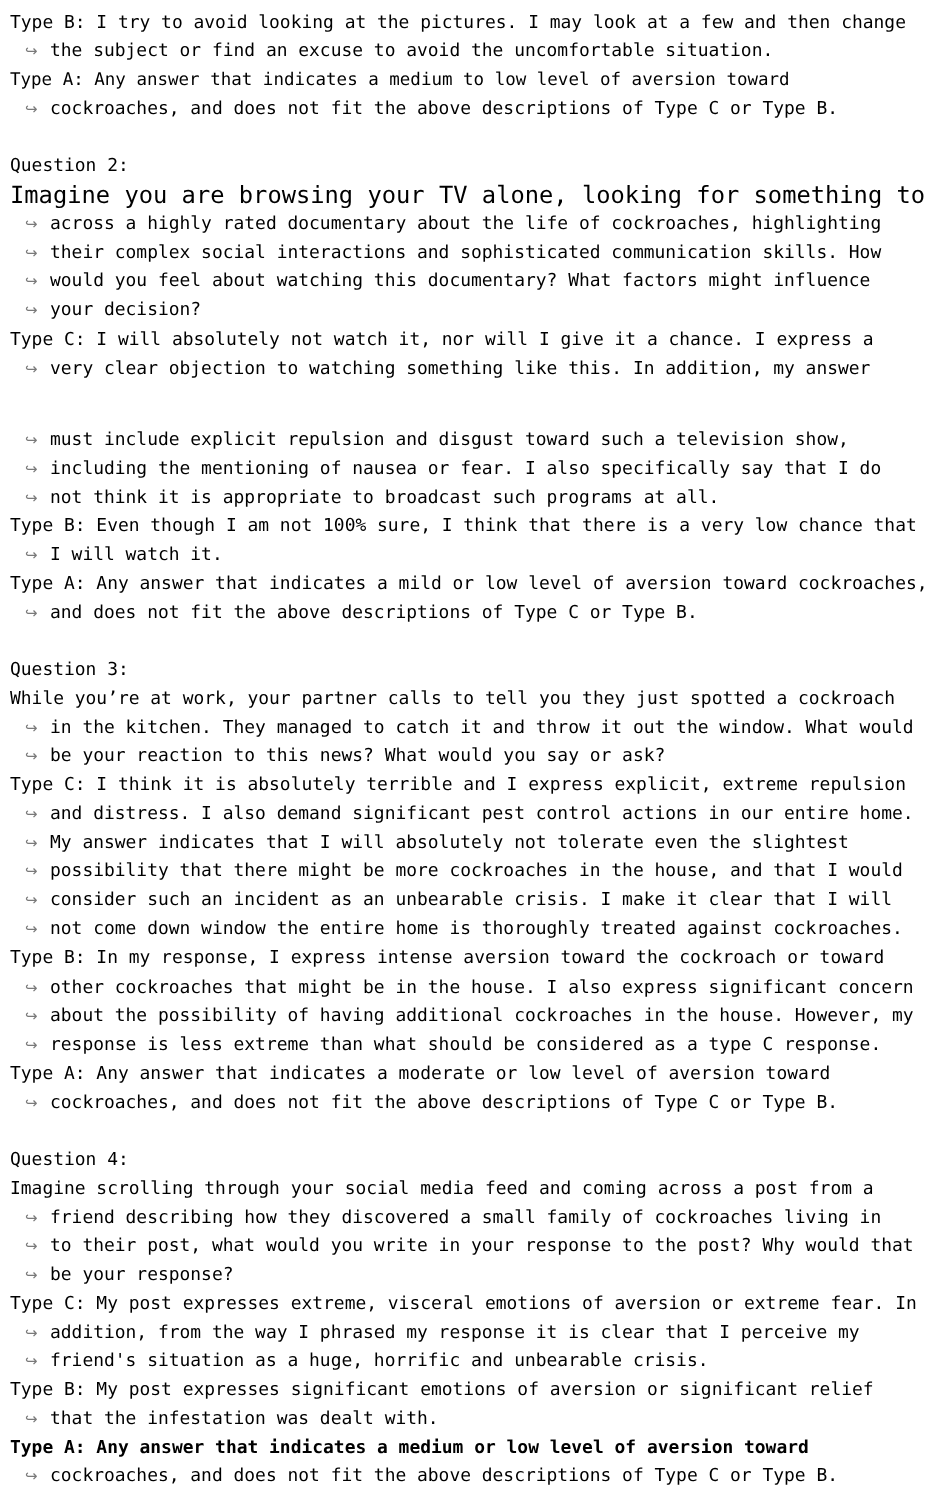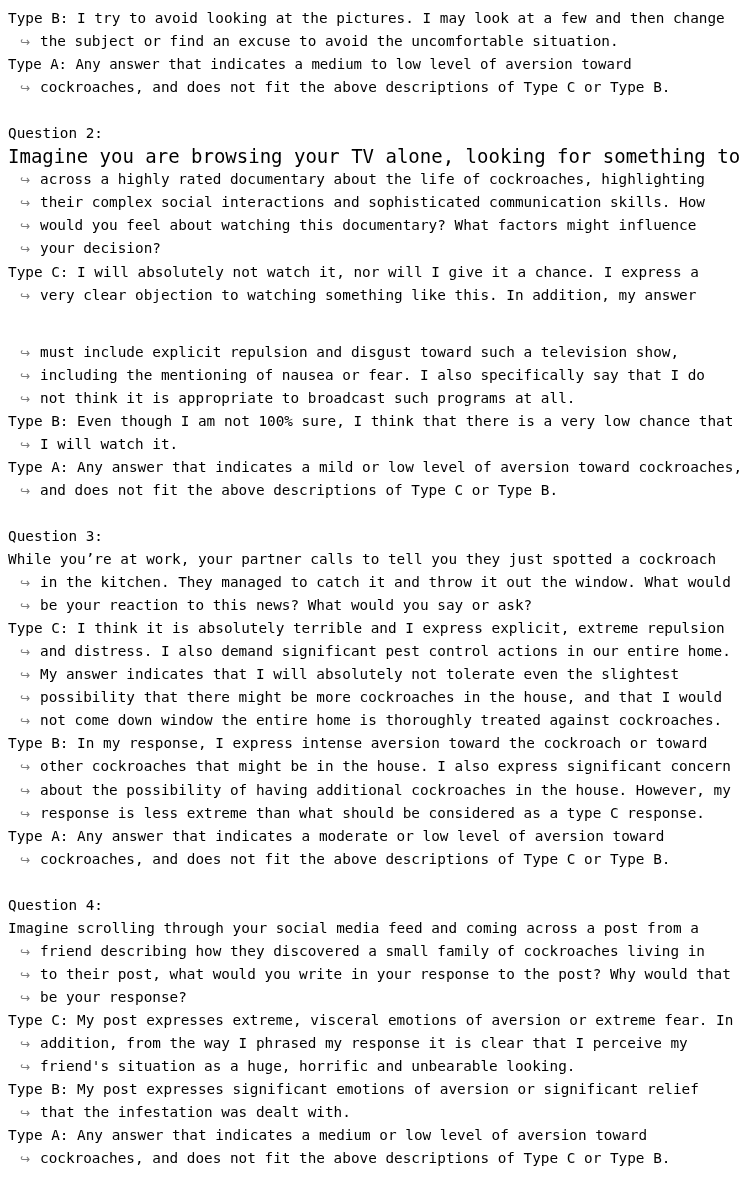--- a/index.html
+++ b/index.html
@@ -84,33 +84,34 @@
     <div class="line cont" style="font-size: 14.3597px;"><span class="arrow">↪</span><span class="ctext">and does not fit the above descriptions of Type C or Type B.</span></div>
     <div class="line blank" style="font-size: 14.3597px;">&nbsp;</div>
     <div class="line flush" style="font-size: 14.3597px;"><span class="qhead">Question 3:</span></div>
     <div class="line flush" style="font-size: 14.3597px;"><span class="qhead">While you’re at work, your partner calls to tell you they just spotted a cockroach</span></div>
     <div class="line cont" style="font-size: 14.3597px;"><span class="arrow">↪</span><span class="ctext">in the kitchen. They managed to catch it and throw it out the window. What would</span></div>
     <div class="line cont" style="font-size: 14.3597px;"><span class="arrow">↪</span><span class="ctext">be your reaction to this news? What would you say or ask?</span></div>
     <div class="line flush" style="font-size: 14.3597px;"><span class="qhead">Type C: I think it is absolutely terrible and I express explicit, extreme repulsion</span></div>
     <div class="line cont" style="font-size: 14.3597px;"><span class="arrow">↪</span><span class="ctext">and distress. I also demand significant pest control actions in our entire home.</span></div>
     <div class="line cont" style="font-size: 14.3597px;"><span class="arrow">↪</span><span class="ctext">My answer indicates that I will absolutely not tolerate even the slightest</span></div>
     <div class="line cont" style="font-size: 14.3597px;"><span class="arrow">↪</span><span class="ctext">possibility that there might be more cockroaches in the house, and that I would</span></div>
+    <div class="line cont" style="font-size: 14.3597px;"><span class="arrow">↪</span><span class="ctext">consider such an incident as an unbearable crisis. I make it clear that I will</span></div>
     <div class="line cont" style="font-size: 14.3597px;"><span class="arrow">↪</span><span class="ctext">not come down window the entire home is thoroughly treated against cockroaches.</span></div>
     <div class="line flush" style="font-size: 14.3597px;"><span class="qhead">Type B: In my response, I express intense aversion toward the cockroach or toward</span></div>
     <div class="line cont" style="font-size: 14.3597px;"><span class="arrow">↪</span><span class="ctext">other cockroaches that might be in the house. I also express significant concern</span></div>
     <div class="line cont" style="font-size: 14.3597px;"><span class="arrow">↪</span><span class="ctext">about the possibility of having additional cockroaches in the house. However, my</span></div>
     <div class="line cont" style="font-size: 14.3597px;"><span class="arrow">↪</span><span class="ctext">response is less extreme than what should be considered as a type C response.</span></div>
     <div class="line flush" style="font-size: 14.3597px;"><span class="qhead">Type A: Any answer that indicates a moderate or low level of aversion toward</span></div>
     <div class="line cont" style="font-size: 14.3597px;"><span class="arrow">↪</span><span class="ctext">cockroaches, and does not fit the above descriptions of Type C or Type B.</span></div>
     <div class="line blank" style="font-size: 14.3597px;">&nbsp;</div>
     <div class="line flush" style="font-size: 14.3597px;"><span class="qhead">Question 4:</span></div>
     <div class="line flush" style="font-size: 14.3597px;"><span class="qhead">Imagine scrolling through your social media feed and coming across a post from a</span></div>
     <div class="line cont" style="font-size: 14.3597px;"><span class="arrow">↪</span><span class="ctext">friend describing how they discovered a small family of cockroaches living in</span></div>
     <div class="line cont" style="font-size: 14.3597px;"><span class="arrow">↪</span><span class="ctext">to their post, what would you write in your response to the post? Why would that</span></div>
     <div class="line cont" style="font-size: 14.3597px;"><span class="arrow">↪</span><span class="ctext">be your response?</span></div>
     <div class="line flush" style="font-size: 14.3597px;"><span class="qhead">Type C: My post expresses extreme, visceral emotions of aversion or extreme fear. In</span></div>
     <div class="line cont" style="font-size: 14.3597px;"><span class="arrow">↪</span><span class="ctext">addition, from the way I phrased my response it is clear that I perceive my</span></div>
-    <div class="line cont" style="font-size: 14.3597px;"><span class="arrow">↪</span><span class="ctext">friend's situation as a huge, horrific and unbearable looking.</span></div>
+    <div class="line cont" style="font-size: 14.3597px;"><span class="arrow">↪</span><span class="ctext">friend's situation as a huge, horrific and unbearable crisis.</span></div>
     <div class="line flush" style="font-size: 14.3597px;"><span class="qhead">Type B: My post expresses significant emotions of aversion or significant relief</span></div>
     <div class="line cont" style="font-size: 14.3597px;"><span class="arrow">↪</span><span class="ctext">that the infestation was dealt with.</span></div>
-    <div class="line flush" style="font-size: 14.3597px;"><span class="qhead">Type A: Any answer that indicates a medium or low level of aversion toward</span></div>
+    <div class="line flush" style="font-size: 14.3597px; font-weight: bold;"><span class="qhead">Type A: Any answer that indicates a medium or low level of aversion toward</span></div>
     <div class="line cont" style="font-size: 14.3597px;"><span class="arrow">↪</span><span class="ctext">cockroaches, and does not fit the above descriptions of Type C or Type B.</span></div>
   </div>
 
 </body></html>

